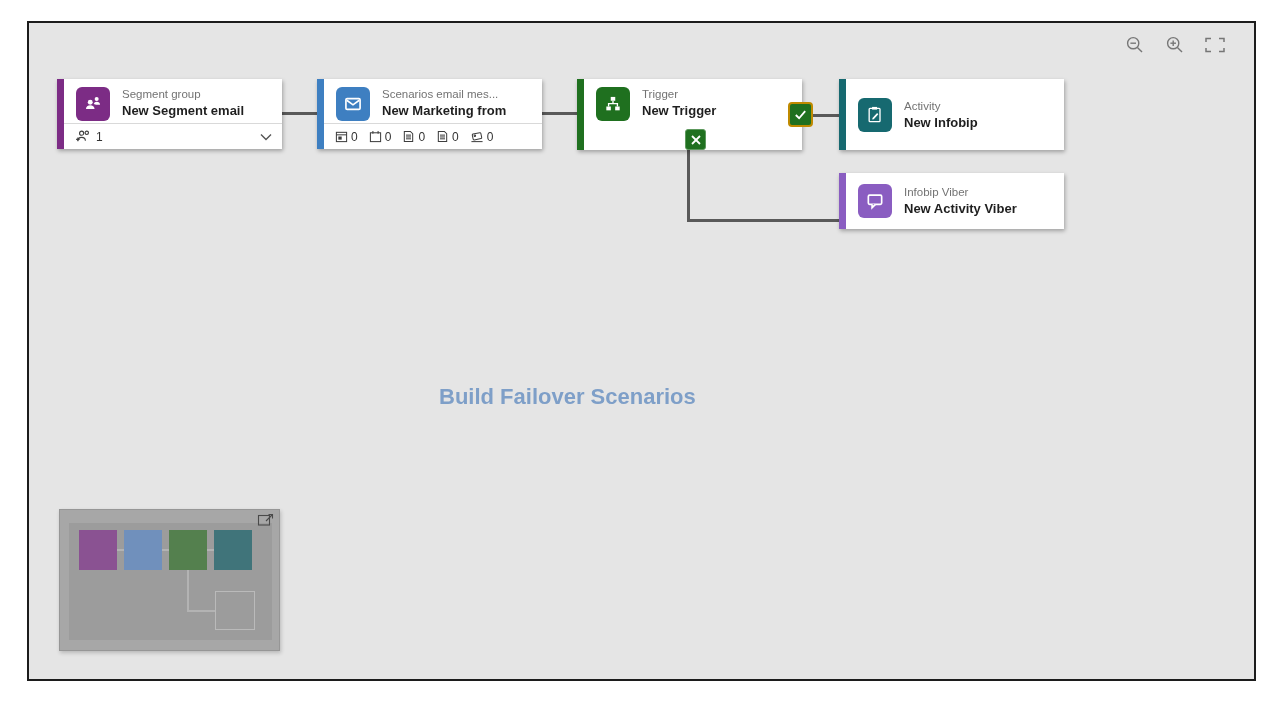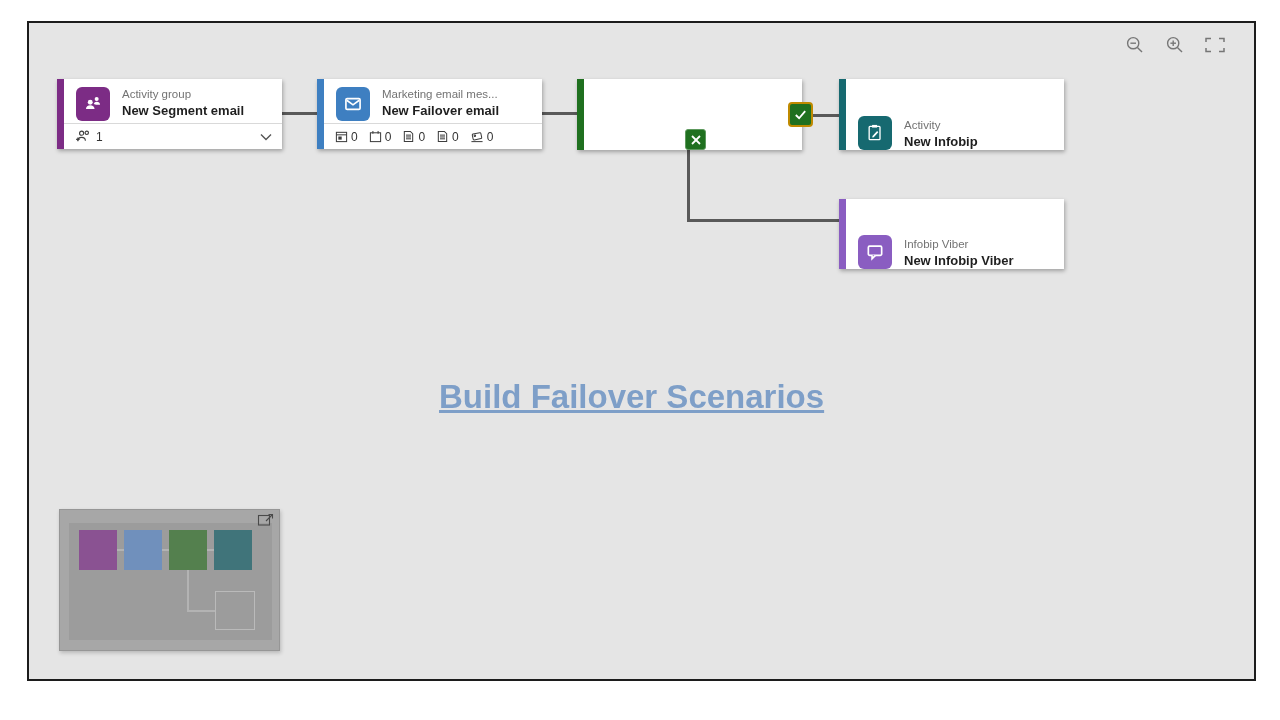--- a/index.html
+++ b/index.html
@@ -10,21 +10,21 @@
   .toolbar { position:absolute; top:12px; right:28px; display:flex; gap:18px; align-items:center; }
   .tool-btn { width:22px; height:22px; display:flex; align-items:center; justify-content:center; cursor:pointer; background:none; border:none; }
 
   
   .connector { position:absolute; background:#595959; }
 
   
   .node { position:absolute; width:225px; background:#ffffff; border-left:7px solid #888;
           box-shadow:1px 2px 4px rgba(0,0,0,0.30); }
   .node-header { display:flex; gap:12px; padding:8px 8px 4px 12px; align-items:flex-start; }
-  .node.center .node-header { align-items:flex-end; height:100%; padding:0 8px 0 12px; }
+  .node.center .node-header { align-items:center; height:100%; padding:0 8px 0 12px; }
   .node-icon { width:34px; height:34px; border-radius:6px; flex:0 0 34px; display:flex; align-items:center; justify-content:center; }
   .node-text { min-width:0; }
   .node-title { font-size:11.5px; color:#737373; line-height:15px; white-space:nowrap; overflow:hidden; }
   .node-subtitle { font-size:13px; font-weight:bold; color:#1f1f1f; line-height:17px; white-space:nowrap; }
   .node-footer { position:absolute; left:0; right:0; bottom:0; height:26px; border-top:1px solid #d9d9d9;
                  display:flex; align-items:center; padding:0 10px 0 11px; font-size:12px; color:#333; }
   .footer-count { margin-left:4px; }
   .chevron { margin-left:auto; display:flex; cursor:pointer; }
   .stats { gap:11px; }
   .stat { display:flex; align-items:center; gap:3px; }
@@ -36,21 +36,21 @@
   .accent-activity{ border-left-color:#166970; } .bg-activity{ background:#166970; }
   .accent-viber   { border-left-color:#8a5dc1; } .bg-viber   { background:#8a5dc1; }
 
   
   .badge-check { position:absolute; left:204px; top:23px; width:25px; height:25px; background:#1f701f;
                  border:2px solid #bf8a00; border-radius:4px; display:flex; align-items:center; justify-content:center; cursor:pointer; z-index:5; }
   .badge-cross { position:absolute; left:101px; top:50px; width:21px; height:21px; background:#1f701f;
                  border:1px solid #5d995d; border-radius:3px; display:flex; align-items:center; justify-content:center; cursor:pointer; z-index:5; }
 
   
-  .hero { position:absolute; left:410px; top:351px; font-size:33px; font-weight:600; color:#7e9fc8; line-height:45px;text-decoration:underline; }
+  .hero { position:absolute; left:410px; top:351px; font-size:22px; font-weight:600; color:#7e9fc8; line-height:45px; }
 
   
   .minimap { position:absolute; left:30px; top:486px; width:221px; height:142px; background:#a7a7a7;
              border:1px solid #969696; box-shadow:1px 2px 4px rgba(0,0,0,0.2); cursor:pointer; }
   .minimap-inner { position:absolute; left:9px; top:13px; width:203px; height:117px; background:#9c9c9c; }
   .mini-sq { position:absolute; top:20px; width:38px; height:40px; }
   .mini-link { position:absolute; background:#b3b3b3; }
   .mini-outline { position:absolute; left:146px; top:81px; width:40px; height:39px; border:1px solid #bababa; }
   .mini-collapse { position:absolute; top:2px; right:4px; cursor:pointer; }
   .sq-segment { background:#8a5292; } .sq-email { background:#7090bc; } .sq-trigger { background:#54804e; } .sq-activity { background:#40747a; }
@@ -102,21 +102,21 @@
     <div class="node-header">
       <div class="node-icon bg-segment">
         <svg width="22" height="22" viewBox="0 0 24 24" fill="#ffffff">
           <circle cx="9" cy="10" r="2.7"></circle>
           <path d="M4.3 17.5c0-2.6 2.1-4.2 4.7-4.2s4.7 1.6 4.7 4.2z"></path>
           <circle cx="16" cy="6.5" r="2.2"></circle>
           <path d="M12.8 11.9c0.6-1.6 1.8-2.4 3.2-2.4 2.1 0 3.7 1.3 3.7 3.3h-4.4z"></path>
         </svg>
       </div>
       <div class="node-text">
-        <div class="node-title">Activity group</div>
+        <div class="node-title">Segment group</div>
         <div class="node-subtitle">New Segment email</div>
       </div>
     </div>
     <div class="node-footer">
       <span style="display:flex">
         <svg width="17" height="15" viewBox="0 0 18 16" fill="none" stroke="#3d3d3d" stroke-width="1.2">
           <circle cx="7" cy="4.5" r="2.2"></circle>
           <path d="M3 12.5c0-2.3 1.8-3.6 4-3.6s4 1.3 4 3.6"></path>
           <circle cx="12.5" cy="4" r="1.8"></circle>
           <line x1="1" y1="11" x2="5" y2="11"></line>
@@ -134,22 +134,22 @@
 
   <div class="node accent-email" style="left:288px;top:56px;height:70px">
     <div class="node-header">
       <div class="node-icon bg-email">
         <svg width="20" height="20" viewBox="0 0 24 24" fill="none" stroke="#ffffff" stroke-width="2">
           <rect x="3.5" y="5.5" width="17" height="13" rx="1.5"></rect>
           <polyline points="4.5,7.5 12,13 19.5,7.5"></polyline>
         </svg>
       </div>
       <div class="node-text">
-        <div class="node-title">Marketing email mes...</div>
-        <div class="node-subtitle">New Failover email</div>
+        <div class="node-title">Scenarios email mes...</div>
+        <div class="node-subtitle">New Marketing from</div>
       </div>
     </div>
     <div class="node-footer stats">
       <span class="stat">
         <span style="display:flex">
           <svg width="13" height="13" viewBox="0 0 14 14" fill="none" stroke="#3d3d3d" stroke-width="1.1">
             <rect x="1.5" y="2.5" width="11" height="10"></rect>
               <line x1="1.5" y1="5.2" x2="12.5" y2="5.2"></line>
             <rect x="3.6" y="7" width="3.6" height="3.4" fill="#3d3d3d" stroke="none"></rect>
           </svg>
@@ -195,20 +195,34 @@
             <circle cx="5.2" cy="6.2" r="0.8"></circle>
             <line x1="1.5" y1="12.5" x2="13.5" y2="12.5"></line>
           </svg>
         </span>
         <span>0</span>
       </span>
     </div>
   </div>
 
   <div class="node accent-trigger" style="left:548px;top:56px;height:71px">
+    <div class="node-header">
+      <div class="node-icon bg-trigger">
+        <svg width="20" height="20" viewBox="0 0 24 24" fill="#ffffff" stroke="#ffffff">
+          <rect x="9.3" y="3.5" width="5.4" height="4.6" stroke="none"></rect>
+          <rect x="4" y="15" width="5.4" height="4.6" stroke="none"></rect>
+          <rect x="14.6" y="15" width="5.4" height="4.6" stroke="none"></rect>
+          <path d="M12 8.1 V11.5 M6.7 15 V11.5 H17.3 V15" fill="none" stroke-width="1.6"></path>
+        </svg>
+      </div>
+      <div class="node-text">
+        <div class="node-title">Trigger</div>
+        <div class="node-subtitle">New Trigger</div>
+      </div>
+    </div>
     <div class="badge-check">
       <span style="display:flex">
         <svg width="15" height="15" viewBox="0 0 16 16" fill="none" stroke="#ffffff" stroke-width="2">
           <polyline points="3,8.5 6.5,12 13,4.5"></polyline>
         </svg>
       </span>
     </div>
     <div class="badge-cross">
       <span style="display:flex">
         <svg width="12" height="12" viewBox="0 0 12 12" fill="none" stroke="#ffffff" stroke-width="1.8">
@@ -228,31 +242,31 @@
           <path d="M9 15.5 L14.5 9.5 L16 11 L10.5 17 L8.7 17.3 Z" fill="#ffffff" stroke="none"></path>
         </svg>
       </div>
       <div class="node-text">
         <div class="node-title">Activity</div>
         <div class="node-subtitle">New Infobip</div>
       </div>
     </div>
   </div>
 
-  <div class="node accent-viber center" style="left:810px;top:176px;height:70px">
+  <div class="node accent-viber center" style="left:810px;top:150px;height:56px">
     <div class="node-header">
       <div class="node-icon bg-viber">
         <svg width="20" height="20" viewBox="0 0 24 24" fill="none" stroke="#ffffff" stroke-width="2">
           <rect x="4" y="5" width="16" height="11" rx="1.5"></rect>
           <path d="M8.5 16 V20 L12.5 16" fill="#8a5dc1"></path>
         </svg>
       </div>
       <div class="node-text">
         <div class="node-title">Infobip Viber</div>
-        <div class="node-subtitle">New Infobip Viber</div>
+        <div class="node-subtitle">New Activity Viber</div>
       </div>
     </div>
   </div>
 
   <div class="hero">
     <div>Build Failover Scenarios</div>
   </div>
 
   <div class="minimap">
     <div class="minimap-inner">

